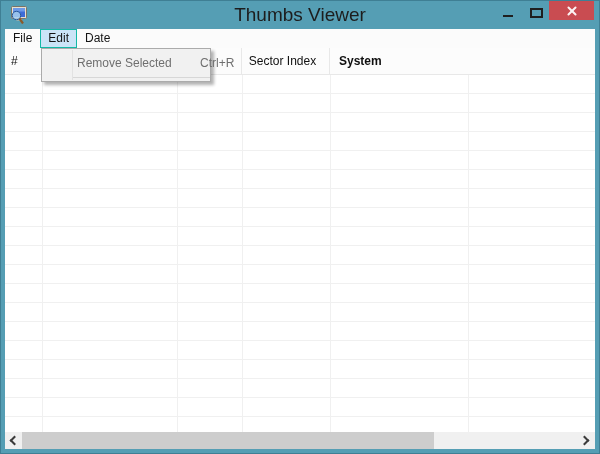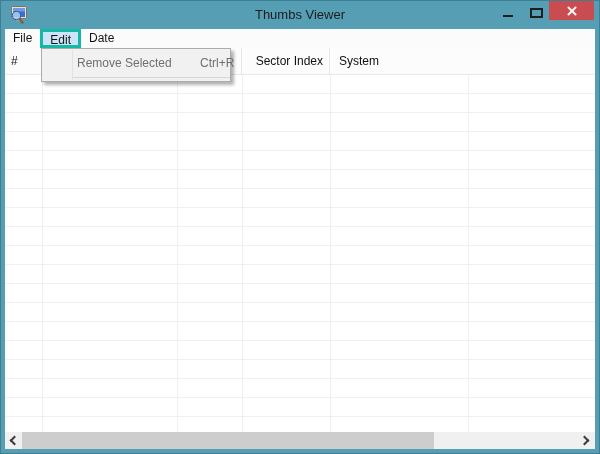--- a/index.html
+++ b/index.html
@@ -7,80 +7,80 @@
     position:relative; width:600px; height:454px;
     background:#559eb4; border:1px solid #3f7f94; box-sizing:border-box;
     font-family:"Liberation Sans", sans-serif; overflow:hidden;
     -webkit-font-smoothing:antialiased;
   }
   
   .titlebar { position:absolute; top:0; left:0; right:0; height:28px; }
   .app-icon { position:absolute; left:9px; top:4px; width:18px; height:20px; }
   .title {
     position:absolute; left:0; right:0; top:0; height:44px; line-height:27px;
-    text-align:center; font-size:13px; color:#1d1d1d;
+    text-align:center; font-size:19px; color:#1d1d1d;
   }
   .min-btn { position:absolute; left:494px; top:3px; width:26px; height:21px; }
   .min-icon { width:10px; height:2px; background:#1f1f1f; margin:11px auto 0; }
   .max-btn { position:absolute; left:522px; top:3px; width:26px; height:21px; }
   .max-icon { width:9px; height:6px; border:2px solid #1f1f1f; margin:4px auto 0; }
   .close-btn { position:absolute; left:548px; top:0px; width:45px; height:19px; background:#c94c51; }
   .close-icon { position:absolute; left:0; top:0; width:100%; height:100%; }
   .close-icon::before, .close-icon::after {
     content:""; position:absolute; left:17px; top:9px; width:12px; height:2px;
     background:#fdf3f3; border-radius:1px;
   }
   .close-icon::before { transform:rotate(45deg); }
   .close-icon::after  { transform:rotate(-45deg); }
   
   .menubar {
     position:absolute; left:4px; top:28px; width:590px; height:19px;
     background:#fbfbfb; display:flex; font-size:12px; align-items:stretch;
   }
   .menubar-item { padding:0 8px; line-height:19px; color:#141414; box-sizing:border-box;text-align:right; }
   .menubar-item.active {
-    background:#cbe4f7; border:3px solid #14b8a6; line-height:17px; padding:0 7px;
+    background:#cbe4f7; border:1px solid #14b8a6; line-height:17px; padding:0 7px;
   }
   
   .header {
     position:absolute; left:4px; top:47px; width:590px; height:27px;
     background:#fcfcfc; display:flex; font-size:12px; color:#101010;
     border-bottom:1px solid #e8e8e8; box-sizing:border-box;
   }
   .hcell {
     box-sizing:border-box; border-right:1px solid #e8e8e8; line-height:26px;
     padding-left:6px; overflow:hidden; white-space:nowrap;
   }
   .c0 { width:37px; }
   .c1 { width:135px; }
   .c2 { width:65px; }
-  .c3 { width:88px; text-align:right; padding-right:6px; padding-left:0; }
+  .c3 { width:88px; text-align:center; padding-right:6px; padding-left:0; }
   .c4 { width:138px; padding-left:7px; }
-  .c5 { flex:1; border-right:none; padding-left:9px; }
+  .c5 { flex:1; border-right:none; padding-left:9px;font-weight:bold; }
   
   .body {
     position:absolute; left:4px; top:74px; width:590px; height:357px;
     background:repeating-linear-gradient(to bottom,
       #ffffff 0px, #ffffff 18px, #f0f0f0 18px, #f0f0f0 19px);
   }
   .vline { position:absolute; top:0; bottom:0; width:1px; background:#f0f0f0; }
   .v0 { left:37px; } .v1 { left:172px; } .v2 { left:237px; } .v3 { left:325px; } .v4 { left:463px; }
   
   .hscroll { position:absolute; left:4px; top:431px; width:590px; height:17px; background:#f0f0f0; }
   .sb-btn { position:absolute; top:0; width:17px; height:17px; }
   .sb-left  { left:0; }
   .sb-right { right:0; }
   .chev { position:absolute; top:5px; width:5px; height:5px;
           border-left:2px solid #3c3c3c; border-bottom:2px solid #3c3c3c; }
   .chev-left  { left:6px; transform:rotate(45deg); }
   .chev-right { left:3px; transform:rotate(225deg); }
   .sb-thumb { position:absolute; left:17px; top:0; width:412px; height:17px; background:#cdcdcd; }
   
   .dropdown {
-    position:absolute; left:40px; top:47px; width:190px; box-sizing:border-box;
+    position:absolute; left:40px; top:47px; width:170px; box-sizing:border-box;
     background:#f1f1f1; border:1px solid #ababab;
     box-shadow:3px 3px 3px rgba(0,0,0,0.30); z-index:20; padding:2px 0;
   }
   .dd-gutter { position:absolute; left:30px; top:1px; bottom:1px; width:1px; background:#e2e2e2; }
   .dd-item {
     position:relative; height:25px; line-height:25px; padding-left:35px;
     font-size:12px; color:#6f6f6f; white-space:nowrap;
   }
   .dd-shortcut { position:absolute; left:158px; }
   .dd-sep { height:1px; background:#d7d7d7; margin:1px 0 1px 31px; }

